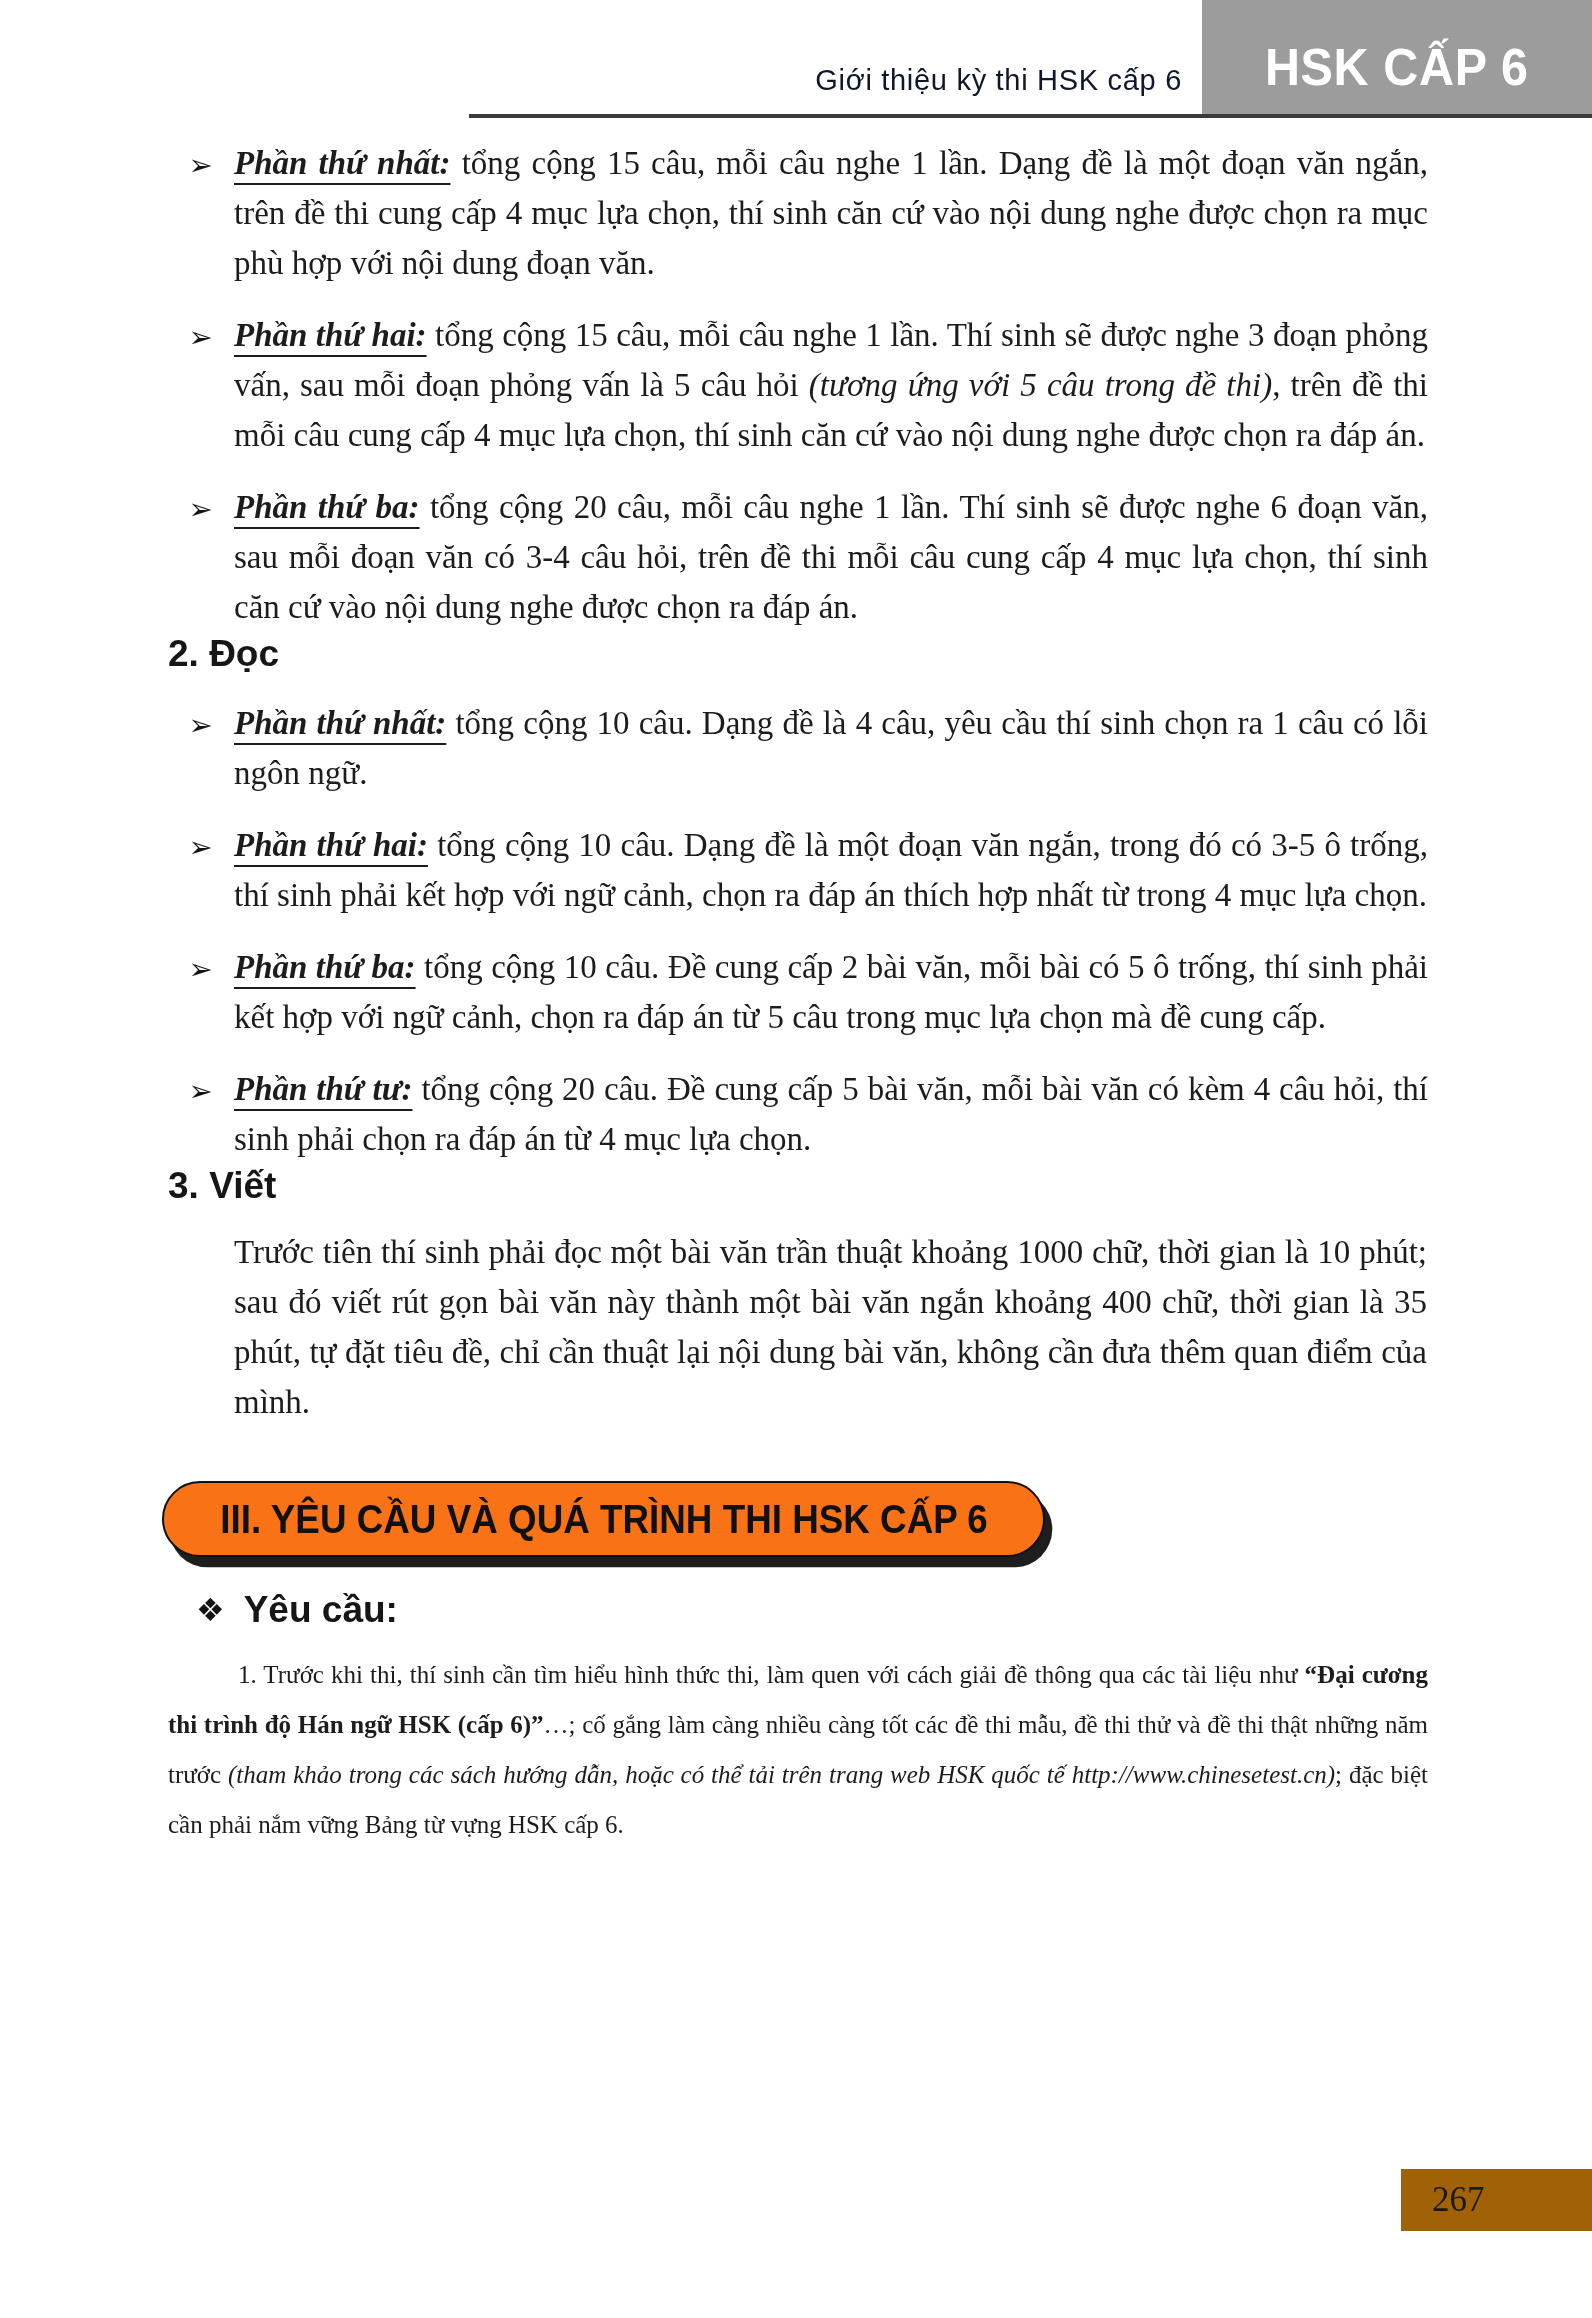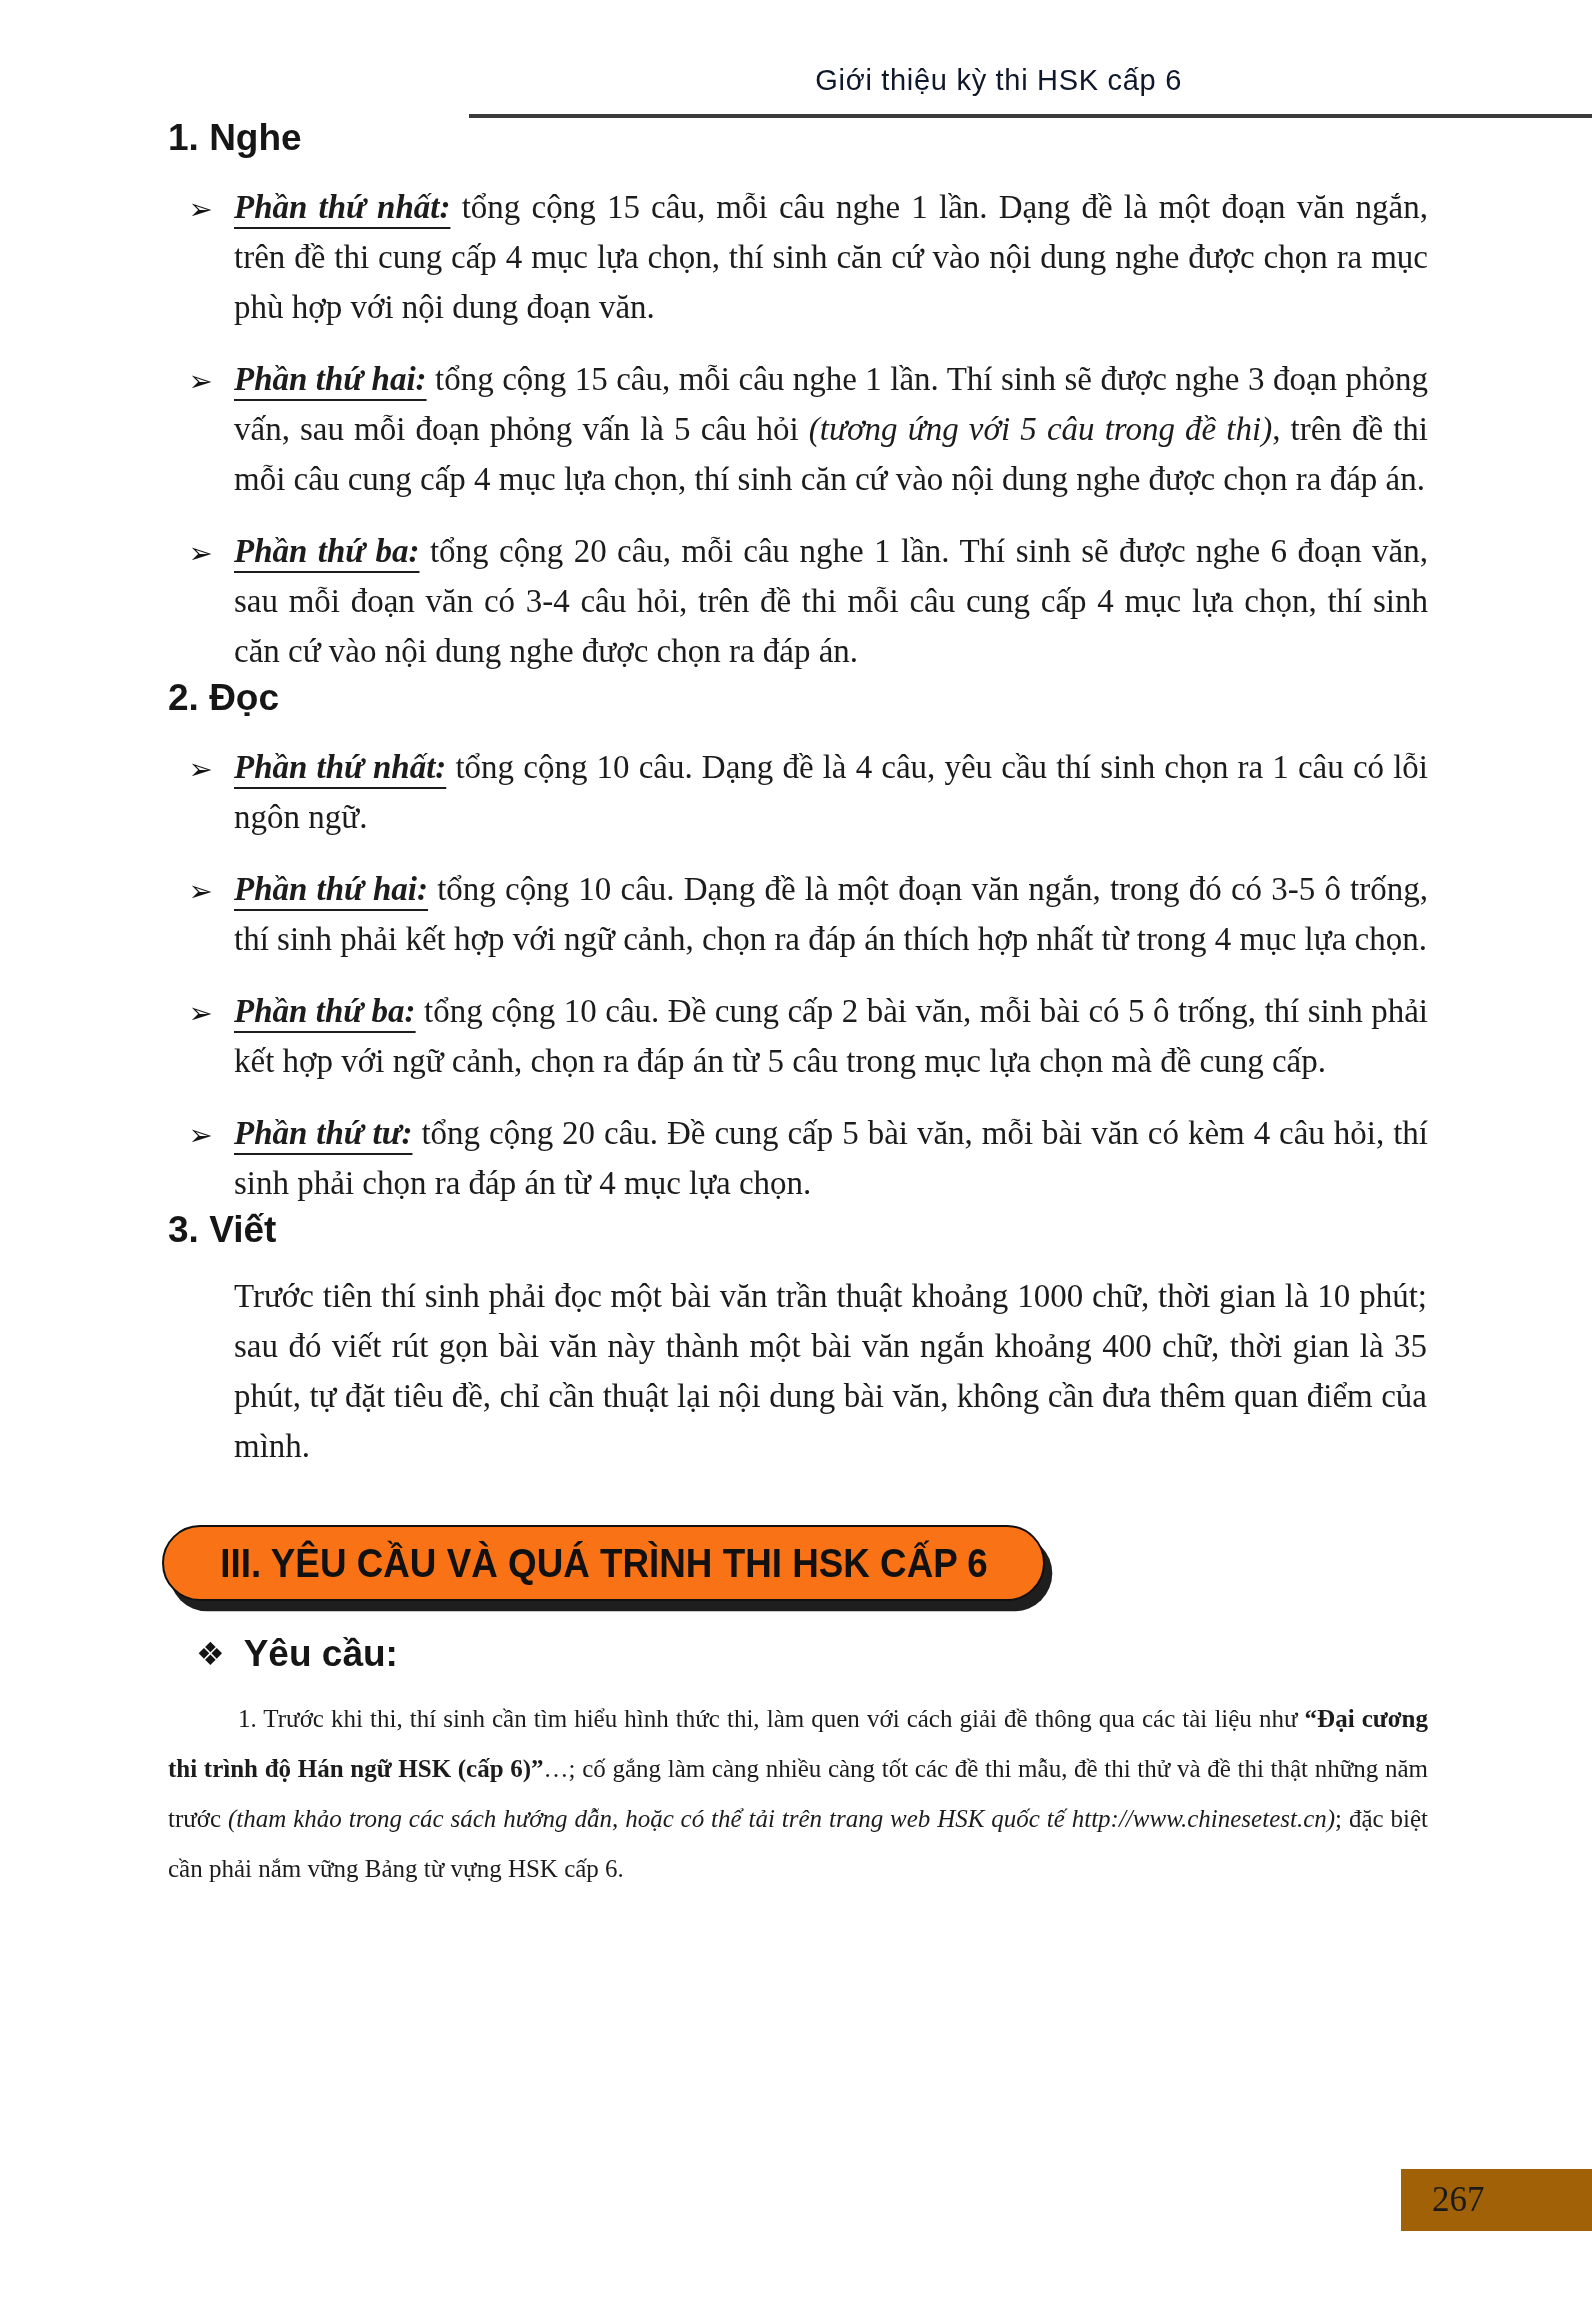--- a/index.html
+++ b/index.html
@@ -113,26 +113,28 @@
     font-family:"Liberation Serif", serif;
   }
 </style>
 </head>
 <body>
 
 <div class="page">
 
   <div class="header">
     <div class="running-title">Giới thiệu kỳ thi HSK cấp 6</div>
+    <div class="hsk-badge">
+      <span>HSK CẤP 6</span>
+    </div>
     <div class="header-rule"></div>
   </div>
 
   <div class="content">
 
-    <h2 class="sec sec-nghe">1. Nghe</h2>
     <ul class="blist">
       <li>
         <span class="marker">➢</span><span class="blabel">Phần thứ nhất:</span><span> tổng cộng 15 câu, mỗi câu nghe 1 lần. Dạng đề là một đoạn văn ngắn, trên đề thi cung cấp 4 mục lựa chọn, thí sinh căn cứ vào nội dung nghe được chọn ra mục phù hợp với nội dung đoạn văn.</span>
       </li>
       <li>
         <span class="marker">➢</span><span class="blabel">Phần thứ hai:</span><span> tổng cộng 15 câu, mỗi câu nghe 1 lần. Thí sinh sẽ được nghe 3 đoạn phỏng vấn, sau mỗi đoạn phỏng vấn là 5 câu hỏi </span><span class="it">(tương ứng với 5 câu trong đề thi)</span><span>, trên đề thi mỗi câu cung cấp 4 mục lựa chọn, thí sinh căn cứ vào nội dung nghe được chọn ra đáp án.</span>
       </li>
       <li>
         <span class="marker">➢</span><span class="blabel">Phần thứ ba:</span><span> tổng cộng 20 câu, mỗi câu nghe 1 lần. Thí sinh sẽ được nghe 6 đoạn văn, sau mỗi đoạn văn có 3-4 câu hỏi, trên đề thi mỗi câu cung cấp 4 mục lựa chọn, thí sinh căn cứ vào nội dung nghe được chọn ra đáp án.</span>
       </li>

